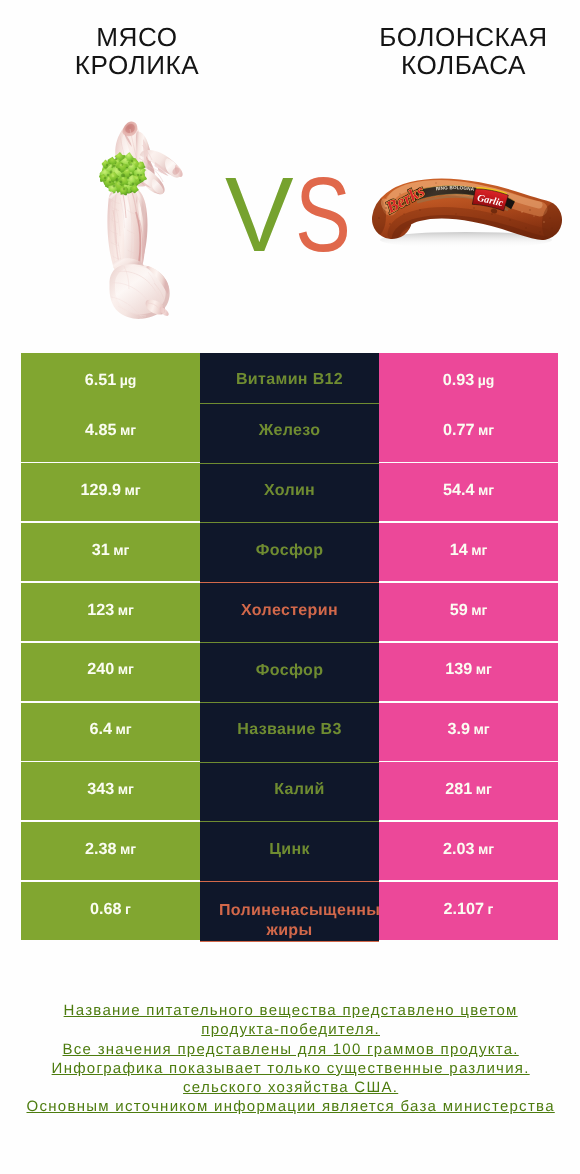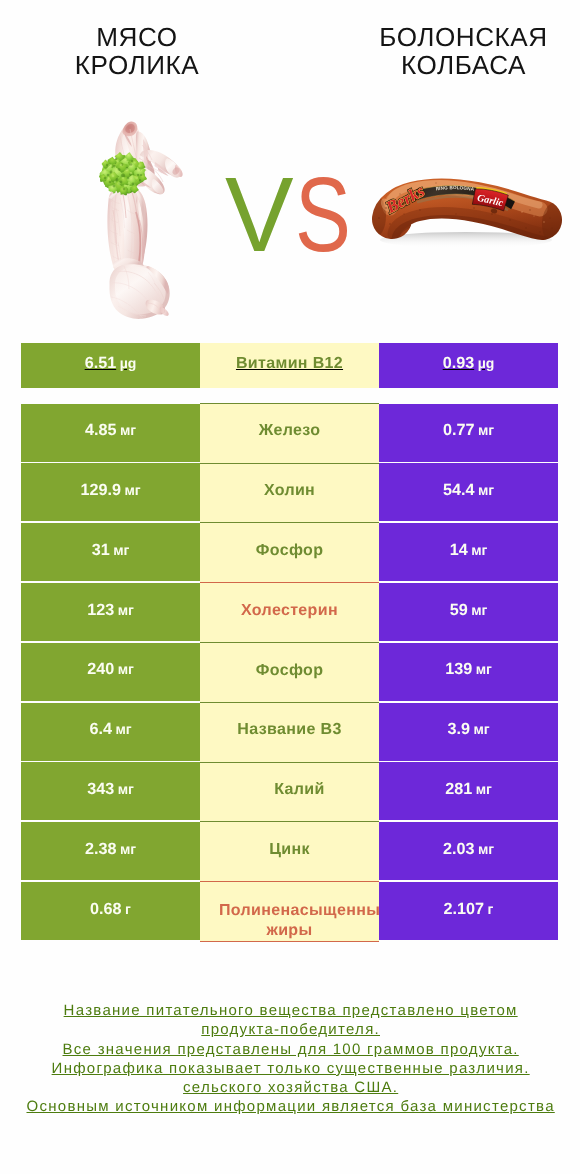--- a/index.html
+++ b/index.html
@@ -28,24 +28,24 @@
   
   .photo-left{position:absolute;left:96px;top:120px;width:92px;height:200px;}
   .photo-right{position:absolute;left:366px;top:150px;width:196px;height:104px;}
 
   
   .tbl{position:absolute;left:0;top:343px;width:580px;}
   .row{position:relative;height:59.8px;}
   .cell{position:absolute;top:0.9px;height:58px;box-sizing:border-box;
         display:flex;align-items:center;justify-content:center;
         padding-bottom:4px;}
-  .row:first-child .cell{top:0;height:45px;text-decoration:underline;}
+  .row:first-child .cell{top:10px;height:58px;}
   .cell.l{left:21px;width:179px;background:#81a630;}
-  .cell.r{left:379px;width:179px;background:#6d28d9;}
-  .cell.m{left:200px;width:179px;background:#fef9c3;overflow:hidden;
+  .cell.r{left:379px;width:179px;background:#ec4899;}
+  .cell.m{left:200px;width:179px;background:#0f172a;overflow:hidden;
           top:0;height:59.8px;box-sizing:border-box;align-items:center;}
   .row:last-child .cell.m{height:60.8px;}
   .row .cell.l .val,.row .cell.r .val{color:#fbfdf2;white-space:nowrap;}
   .num{font-size:16.2px;font-weight:700;letter-spacing:0;}
   .unit{font-size:14px;font-weight:700;margin-left:3.5px;letter-spacing:0;}
   .lab{font-size:16px;font-weight:700;text-align:center;line-height:23.5px;
        white-space:nowrap;letter-spacing:0.35px;}
   .lab.w2{width:179px;line-height:19.8px;margin-top:23px;}
   .lab.w2 .l1{display:block;margin-left:19px;}
   .lab.w2 .l2{display:block;}

